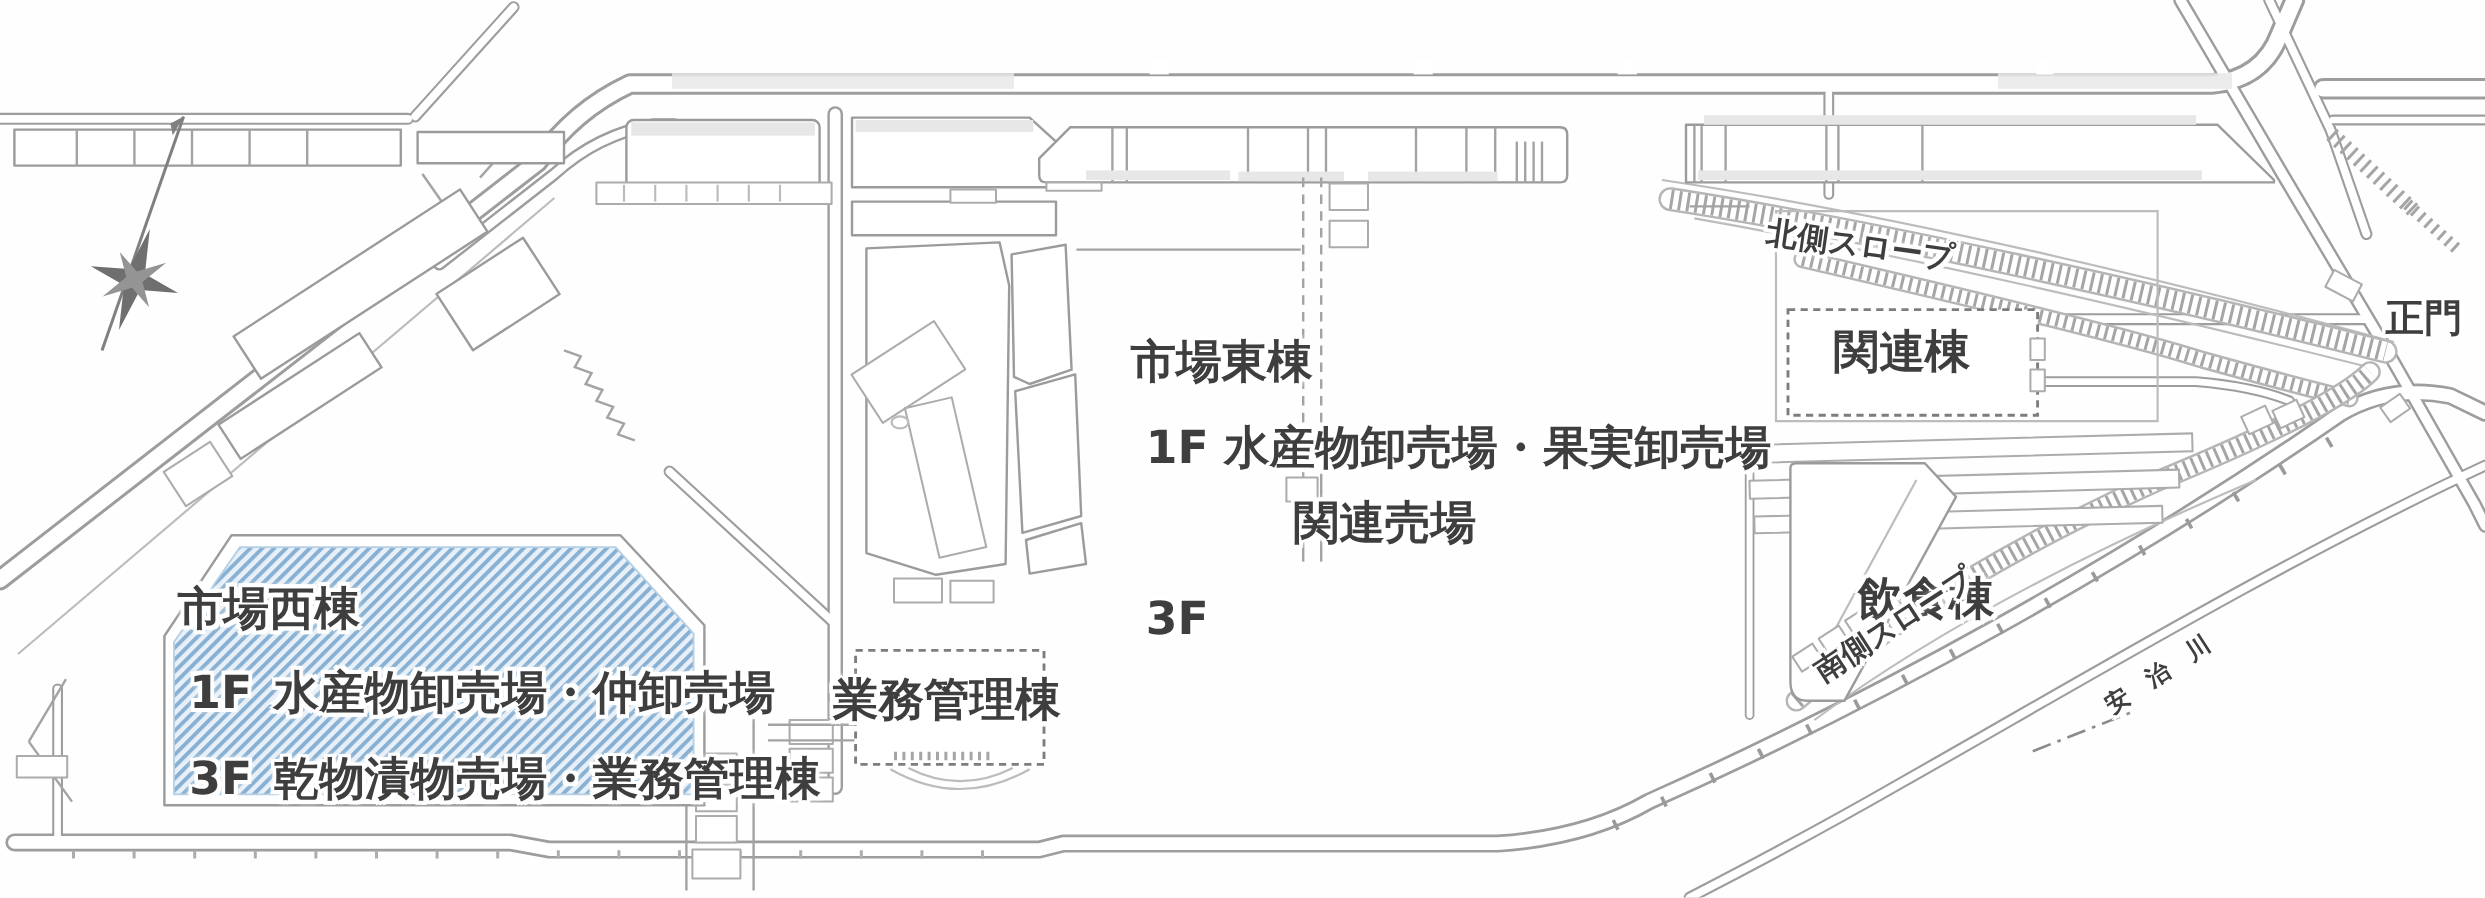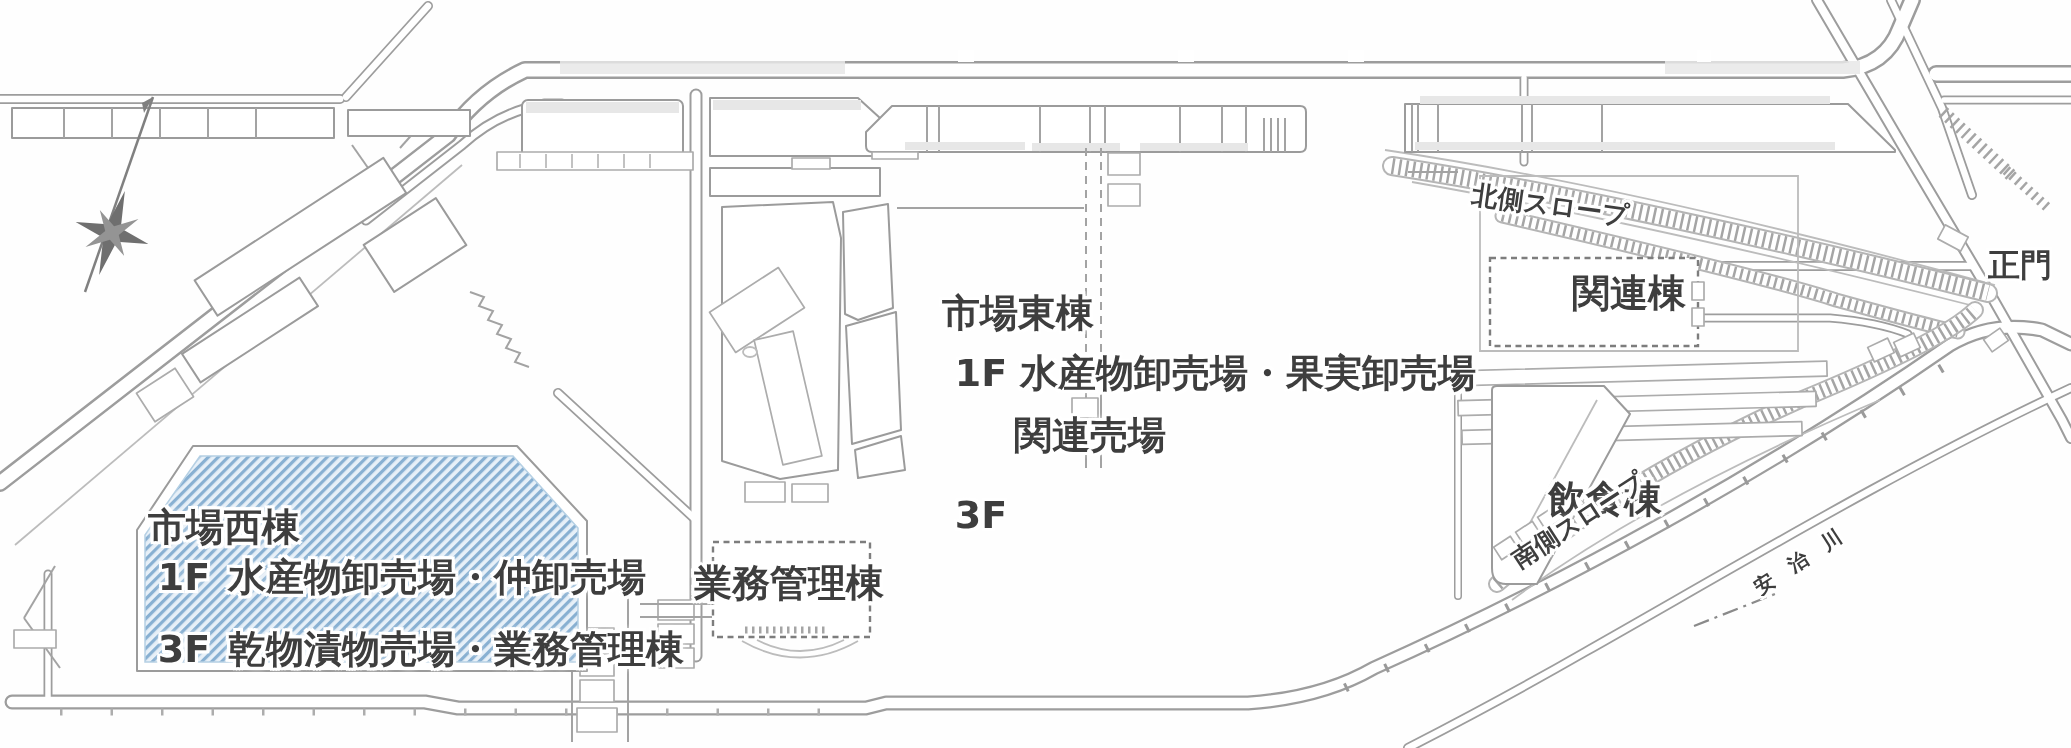--- a/index.html
+++ b/index.html
@@ -261,42 +261,42 @@
   <g>
     <line x1="85" y1="292" x2="153" y2="97" stroke="#808080" stroke-width="2.5"></line>
     <path d="M153,97 l-9,16 l-2,-10 z" fill="#808080"></path>
     <g transform="translate(112,233) rotate(17)">
       <path d="M0,-44 L7,-7 L38,0 L7,7 L0,44 L-7,7 L-38,0 L-7,-7 Z" fill="#6f6f6f"></path>
       <path d="M0,-30 L5,-5 L26,0 L5,5 L0,30 L-5,5 L-26,0 L-5,-5 Z" fill="#949494" transform="rotate(45)"></path>
     </g>
   </g>
 </svg>
 
-  <div class="lbl lbl-lg" style="left:148px;top:506px;">市場西棟</div>
+  <div class="lbl lbl-lg" style="left:148px;top:486px;">市場西棟</div>
   <div class="lbl lbl-lg row" style="left:140px;top:556px;">
     <span class="fl-w">1F</span>
     <span>水産物卸売場・仲卸売場</span>
   </div>
   <div class="lbl lbl-lg row" style="left:140px;top:628px;">
     <span class="fl-w">3F</span>
     <span>乾物漬物売場・業務管理棟</span>
   </div>
 
-  <div class="lbl lbl-lg" style="left:942px;top:280px;margin-top:12px;">市場東棟</div>
+  <div class="lbl lbl-lg" style="left:942px;top:280px;">市場東棟</div>
   <div class="lbl lbl-lg row" style="left:942px;top:352px;">
     <span class="fl-e">1F</span>
     <span>水産物卸売場・果実卸売場</span>
   </div>
-  <div class="lbl lbl-lg" style="left:1014px;top:414px;text-align:right;">関連売場</div>
+  <div class="lbl lbl-lg" style="left:1078px;top:414px;text-align:right;">関連売場</div>
   <div class="lbl lbl-lg row" style="left:942px;top:494px;">
     <span class="fl-e">3F</span>
   </div>
 
   <div class="lbl lbl-lg" style="left:694px;top:562px;text-align:center;">業務管理棟</div>
-  <div class="lbl lbl-lg" style="left:1528px;top:272px;margin-left:44px;">関連棟</div>
+  <div class="lbl lbl-lg" style="left:1528px;top:272px;">関連棟</div>
   <div class="lbl lbl-lg" style="left:1548px;top:478px;">飲食棟</div>
 
   <div class="lbl rot" style="left:1472px;top:180px;font-size:26px;transform:rotate(8deg);">北側スロープ</div>
   <div class="lbl rot" style="left:1515px;top:548px;font-size:25px;transform:rotate(-33deg);">南側スロープ</div>
   <div class="lbl lbl-md" style="left:1988px;top:248px;">正門</div>
   <div class="lbl rot" style="left:1756px;top:578px;font-size:20px;letter-spacing:20px;transform:rotate(-33deg);">安治川</div>
 
 </div>
 
 </body></html>

